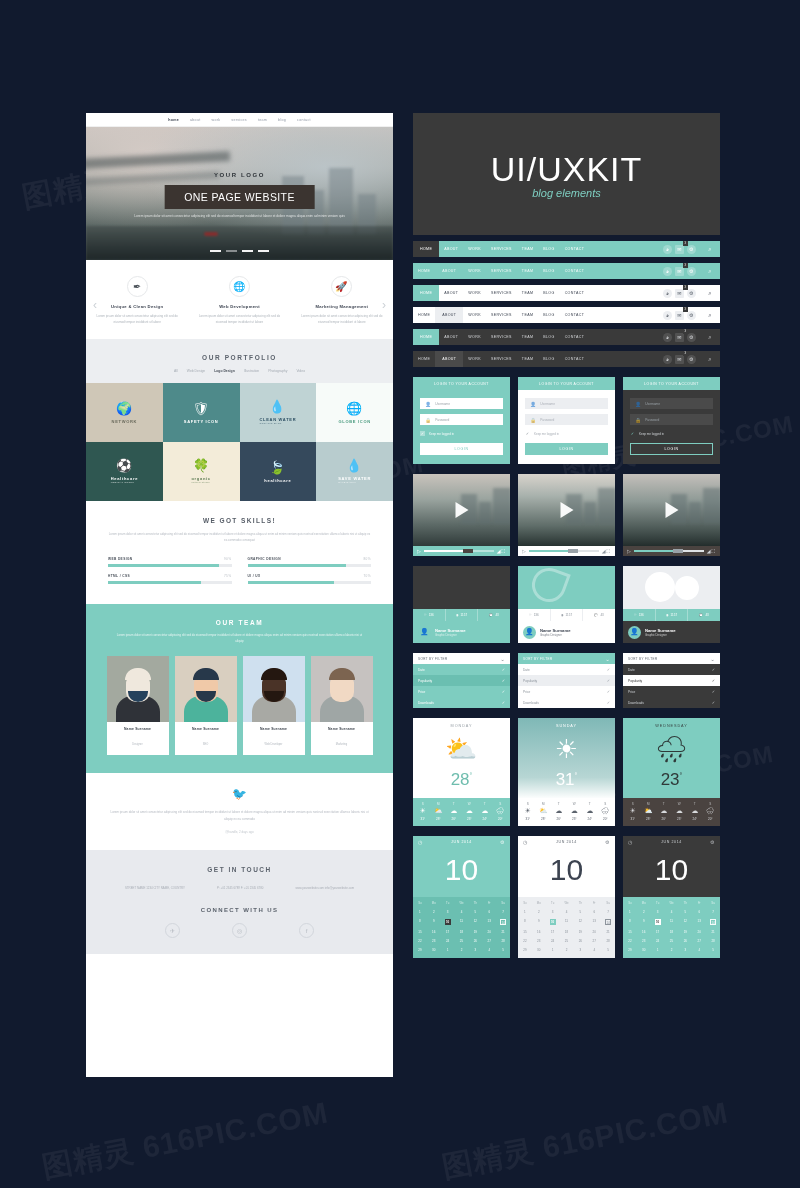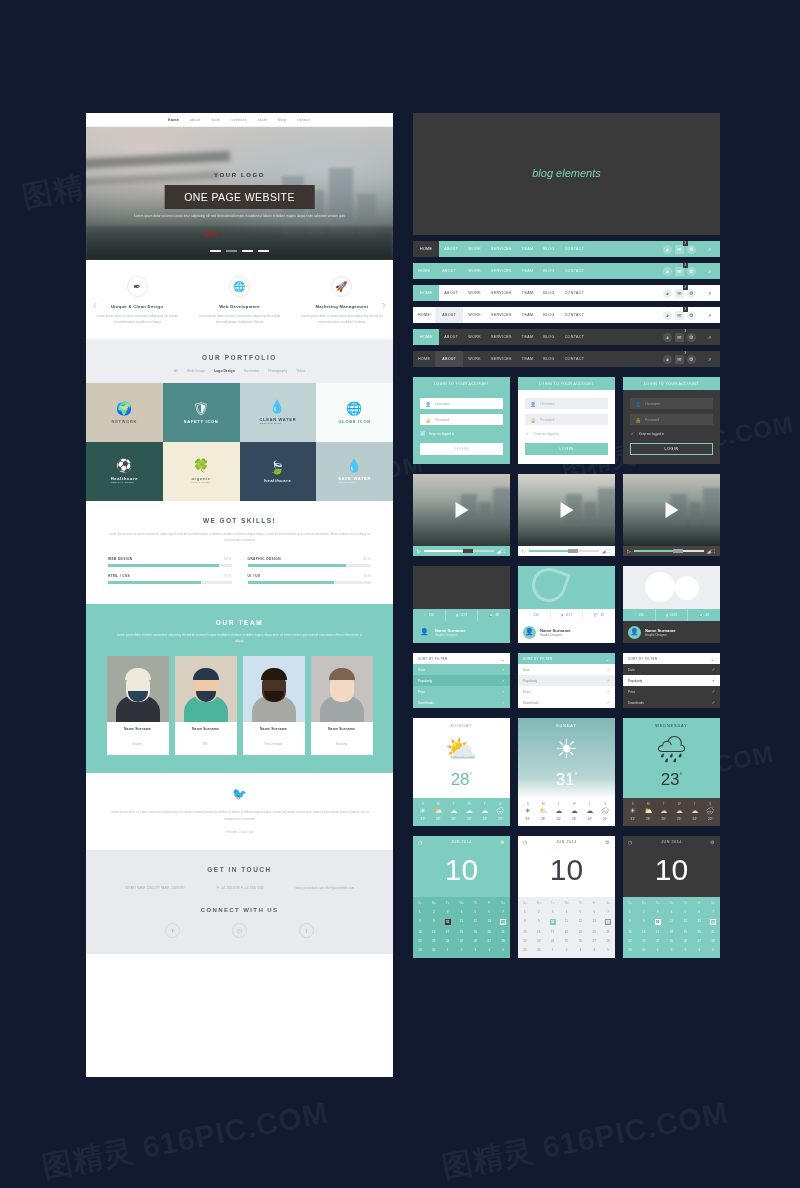--- a/index.html
+++ b/index.html
@@ -517,20 +517,23 @@
         <i>✈</i>
         <i>◎</i>
         <i>f</i>
       </div>
     </div>
   </div>
 
   <div class="page-right">
 
     <div class="kit-head">
+      <h1>
+        <span>UI</span><span class="sl">/</span><span>UX</span><span>KIT</span>
+      </h1>
       <div class="sub">blog elements</div>
     </div>
 
     <div class="navs" id="navbars">
         <div class="nbar" style="background:#7ecdc0;color:#ffffff">
           <div class="items">
             <span class="home" style="background:#3a3a3a;color:#fff">HOME</span>
             <span>ABOUT</span>
             <span>WORK</span>
             <span>SERVICES</span>

